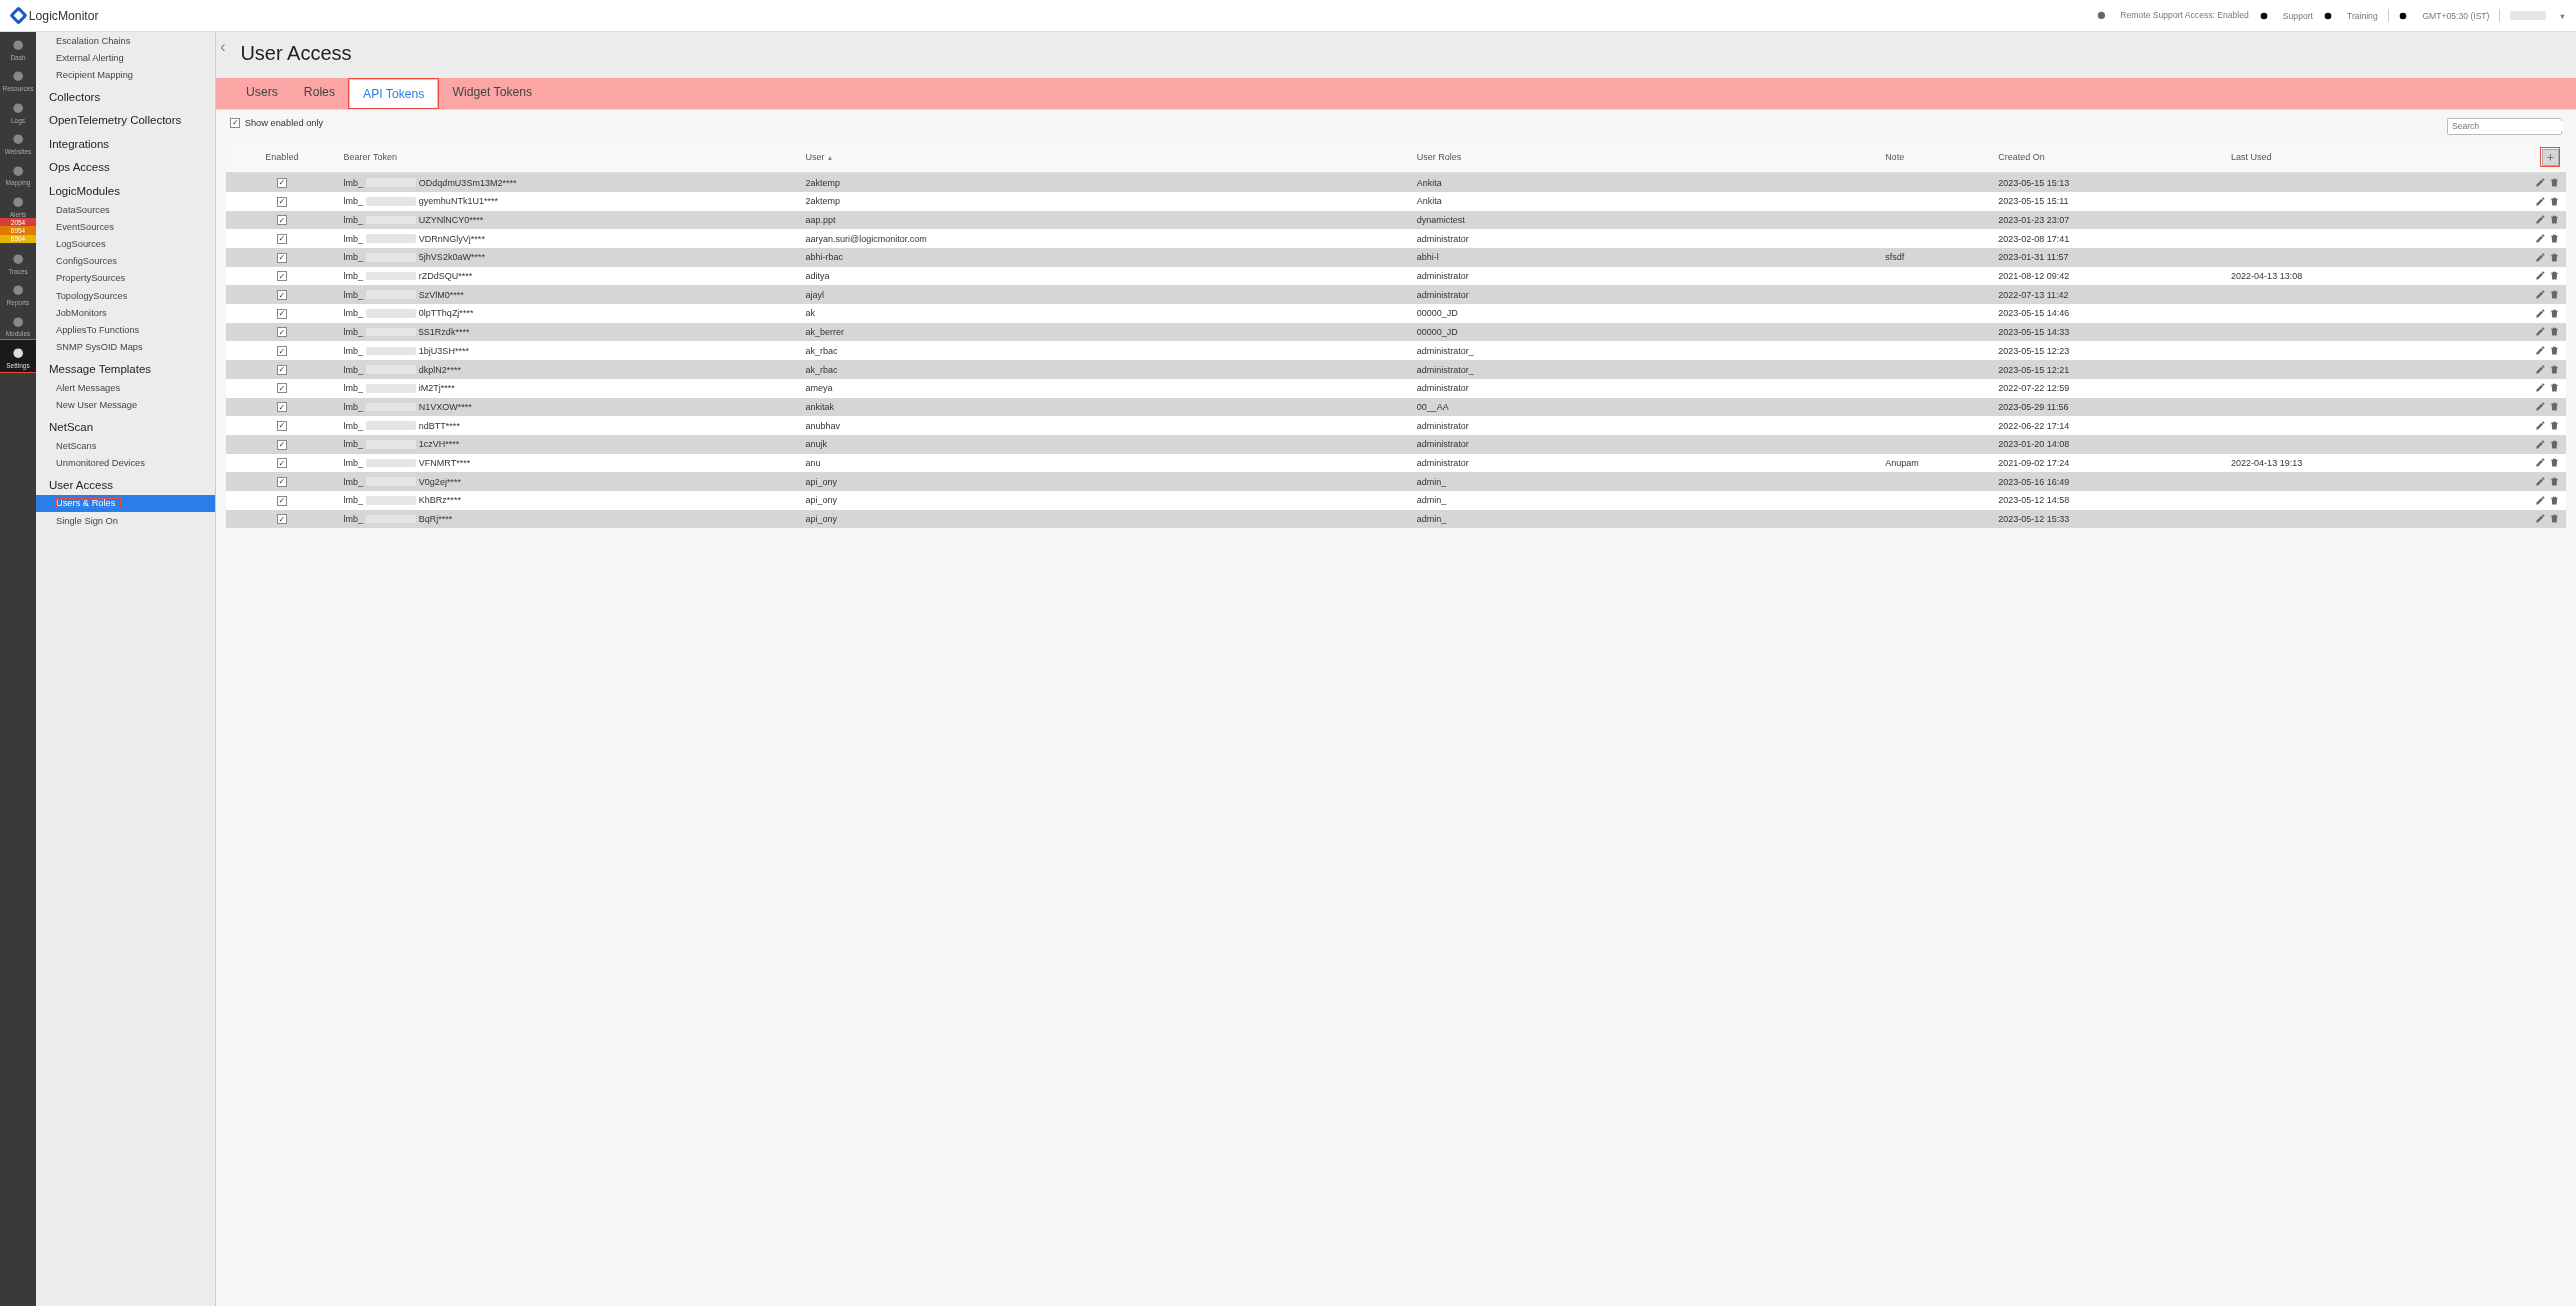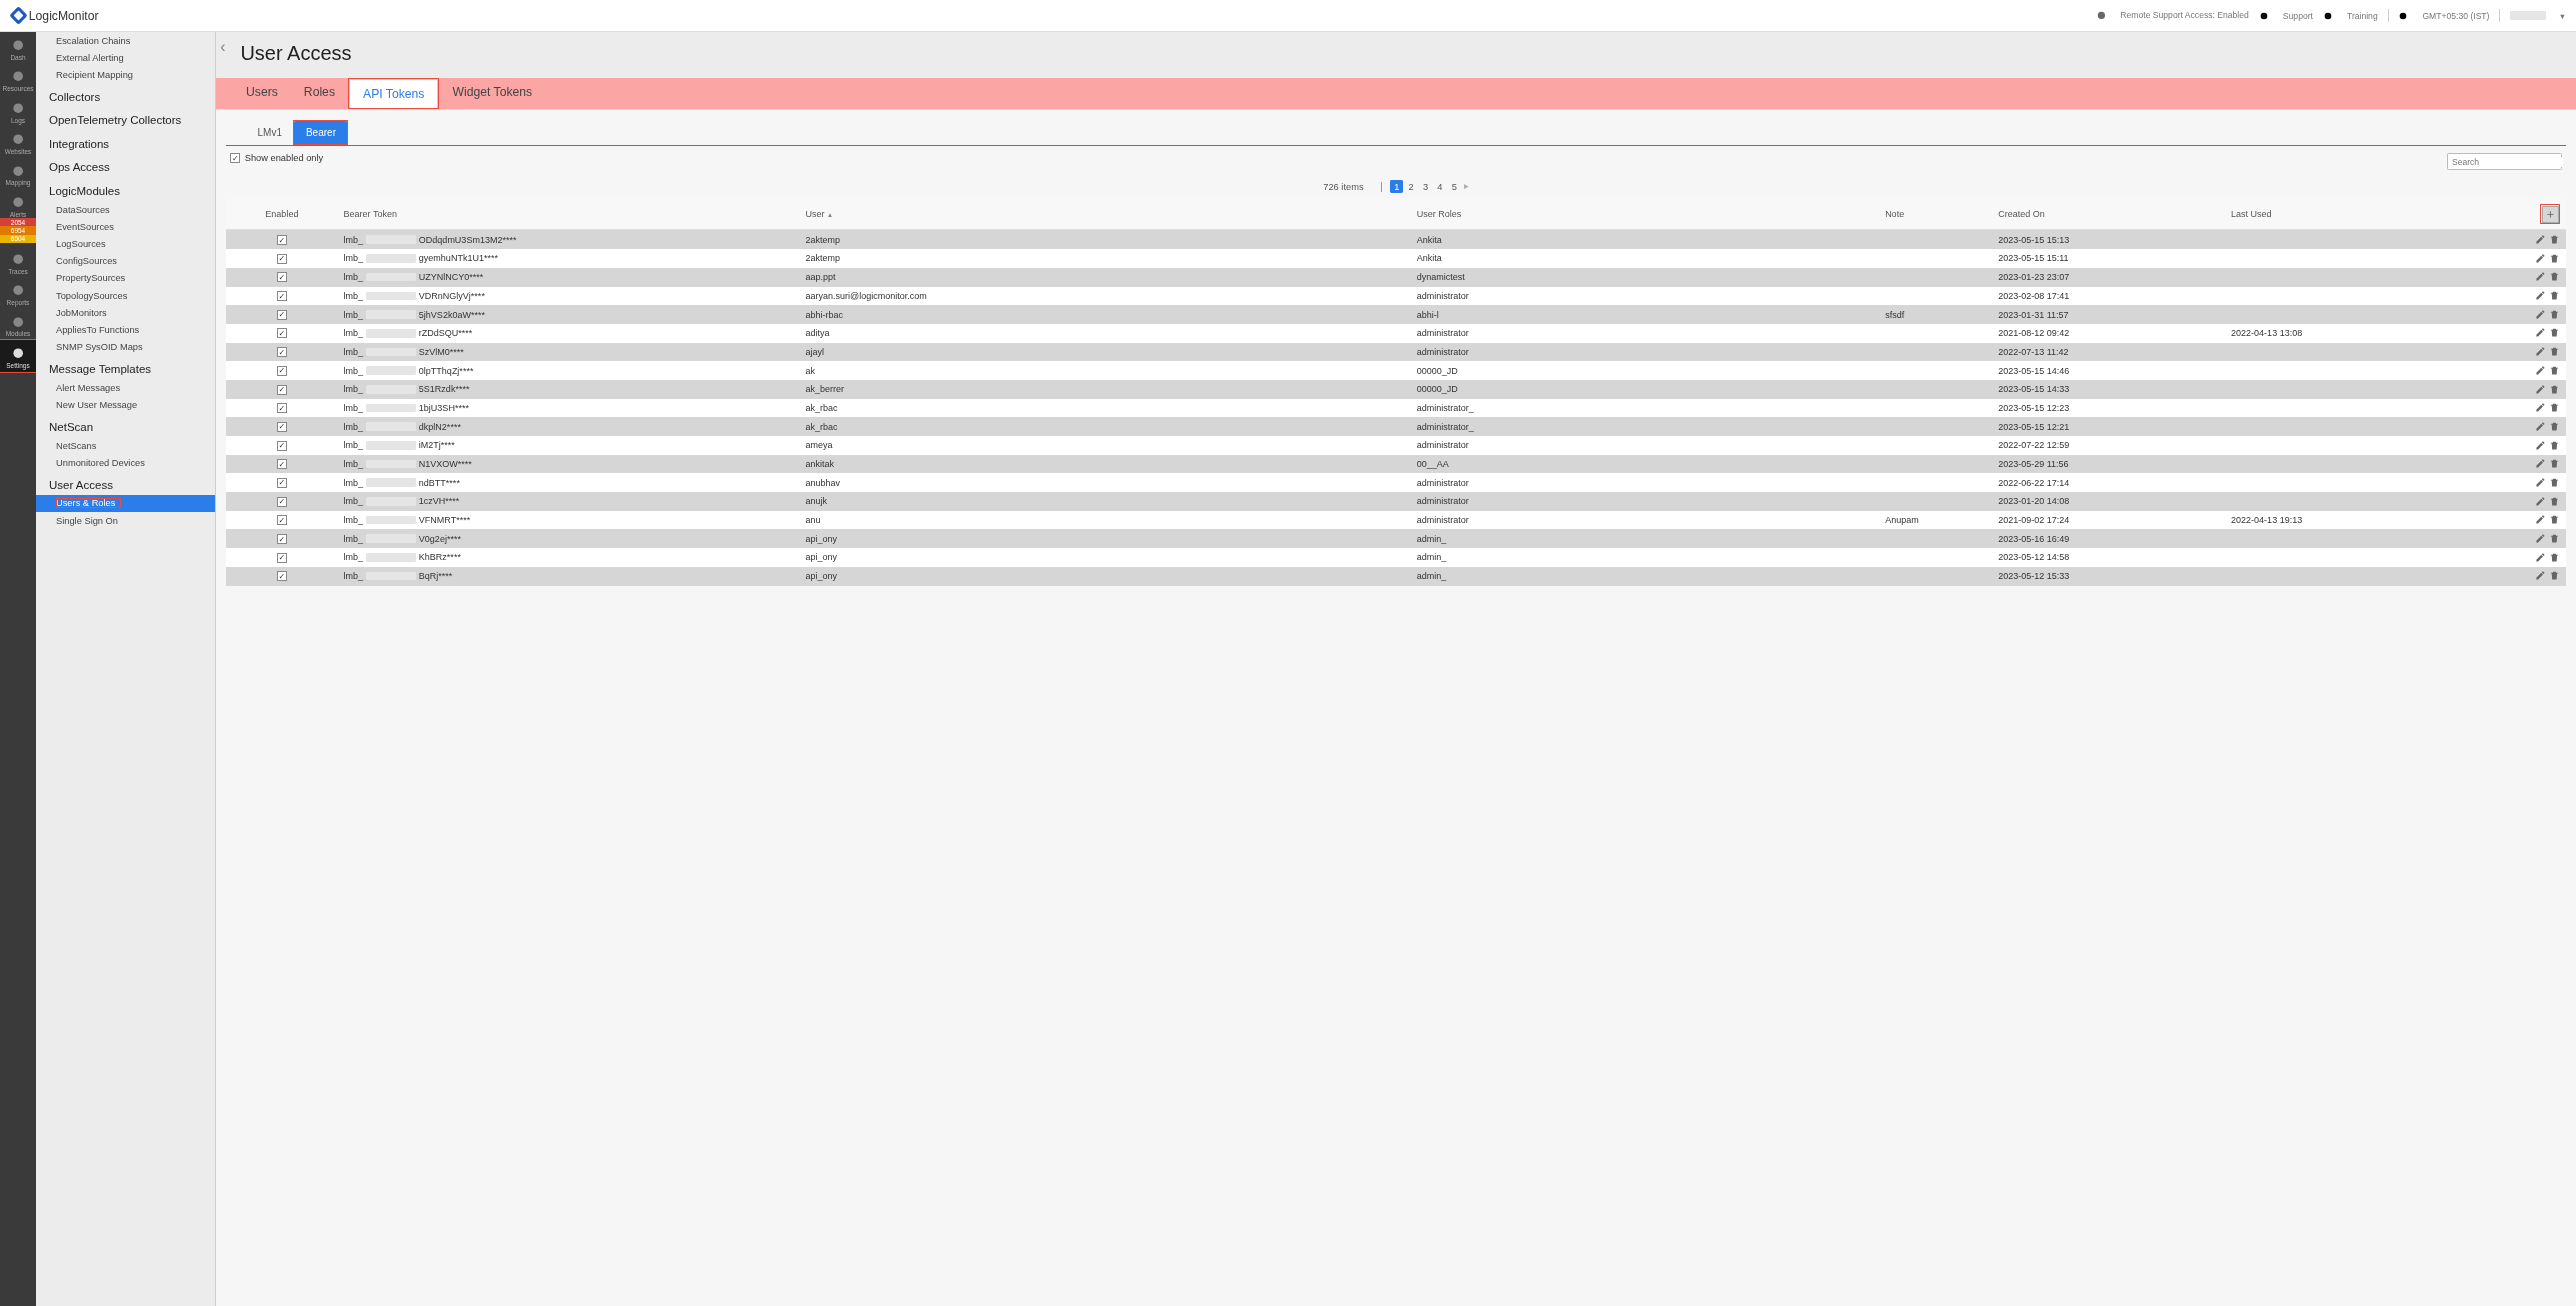--- a/index.html
+++ b/index.html
@@ -251,46 +251,34 @@
     <div class="tabbar" id="tabbar">
         <div class="tab">Users</div>
         <div class="tab">Roles</div>
         <span class="tab-highlight-box">
           <div class="tab active">API Tokens</div>
         </span>
         <div class="tab">Widget Tokens</div>
       </div>
   </div>
 
-  <div class="subtab-row" id="subtabs">
-      <div class="subtab">LMv1</div>
-      <span class="subtab-highlight-box">
-        <div class="subtab active">Bearer</div>
-      </span>
-    </div>
 
   <div class="toolbar">
     <label class="chk-row">
       <span class="chkbox checked"></span>
       <span>Show enabled only</span>
     </label>
     <div class="search-box">
       <input type="text" placeholder="Search" style="">
       <svg class="mag">
           <use href="#i-mag"></use>
         </svg>
     </div>
   </div>
 
-  <div class="pager">
-    <span class="count">726 items</span>
-    <span class="sep"></span>
-    <span id="pages"><span class="pg active">1</span><span class="pg">2</span><span class="pg">3</span><span class="pg">4</span><span class="pg">5</span></span>
-    <span class="next">▸</span>
-  </div>
 
   <div class="table-wrap">
     <table>
       <thead>
         <tr>
           <th class="col-enabled">Enabled</th>
           <th class="col-token">Bearer Token</th>
           <th class="col-user"><span>User</span><span class="sort-arrow">▲</span></th>
           <th class="col-roles">User Roles</th>
           <th class="col-note">Note</th>

